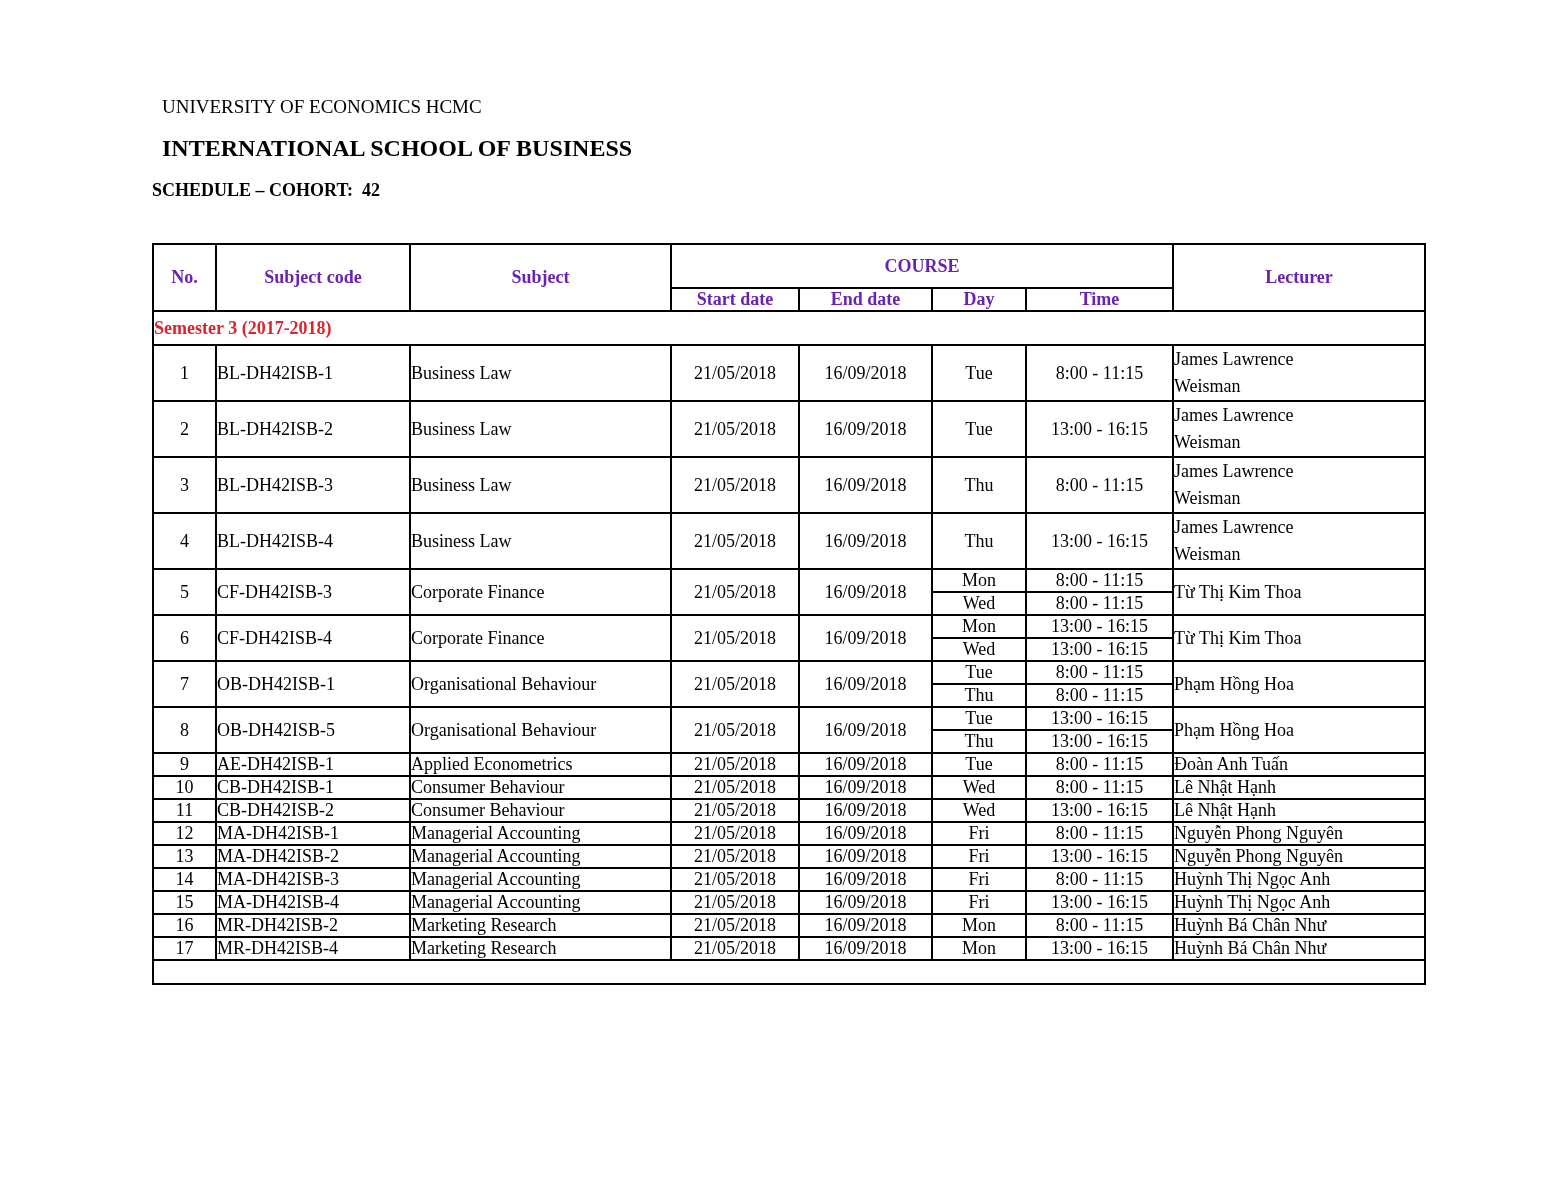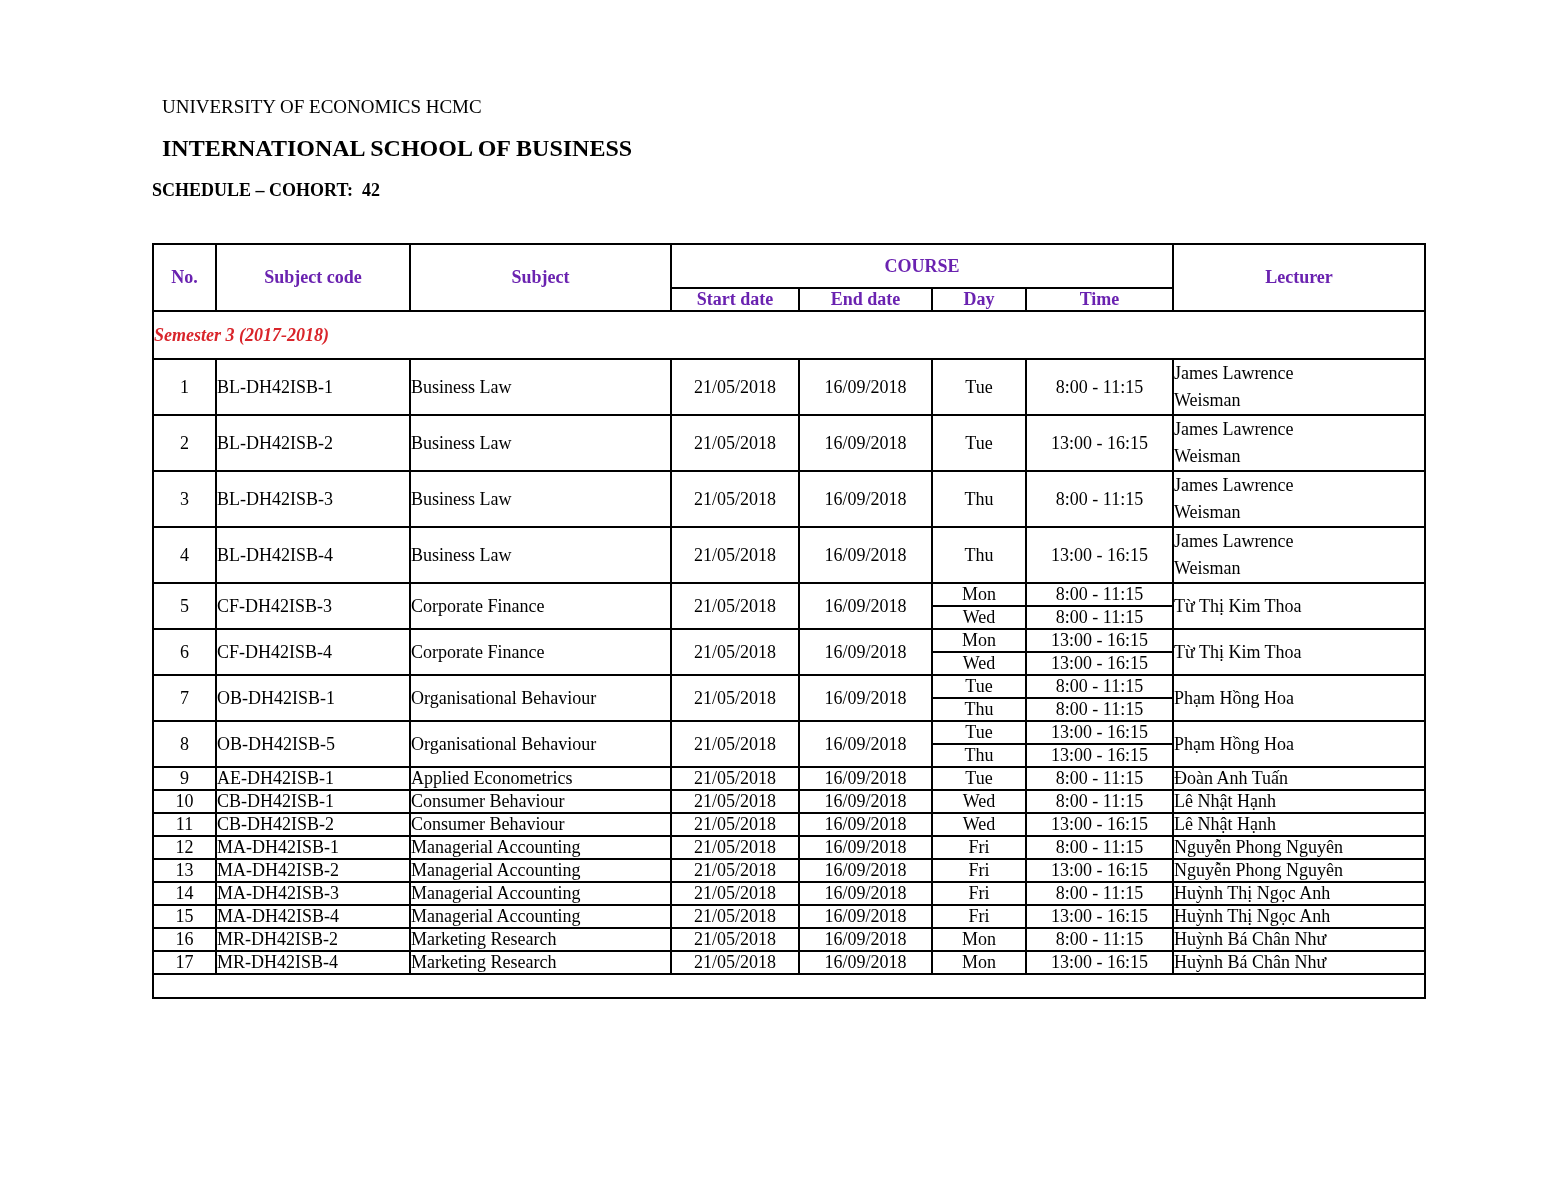--- a/index.html
+++ b/index.html
@@ -53,22 +53,21 @@
     overflow: hidden;
   }
   table.schedule th {
     color: var(--purple);
     font-weight: bold;
     text-align: center;
   }
   thead tr.h1 th { height: 44px; }
   thead tr.h2 th { height: 22px; }
   .section-row td {
-    height: 48px;
-    font-style: italic;
+    height: 34px;
   }
   .section-cell {
     color: var(--red);
     font-weight: bold;
     text-align: left;
     padding-left: 8px;
   }
   .c-center { text-align: center; padding: 1px 2px; }
   .c-left   { text-align: left; padding: 1px 2px 1px 12px; }
   .row-tall td    { height: 48px; }

